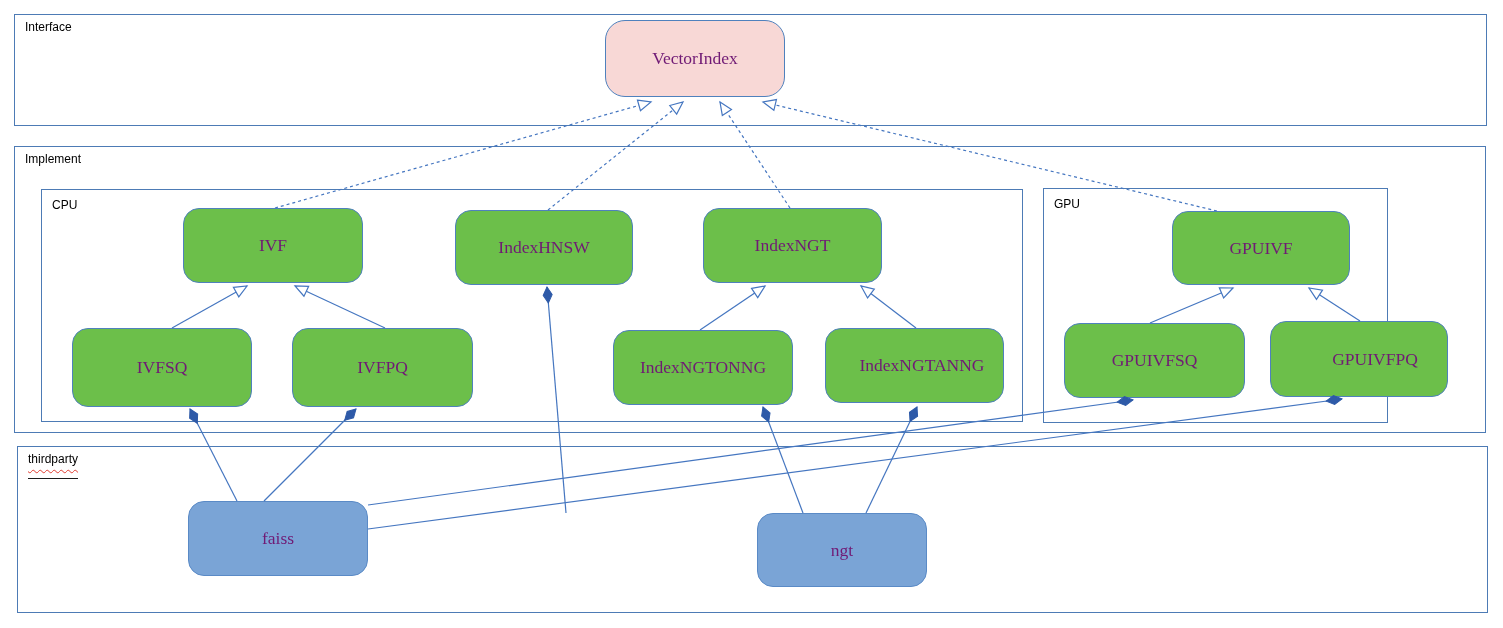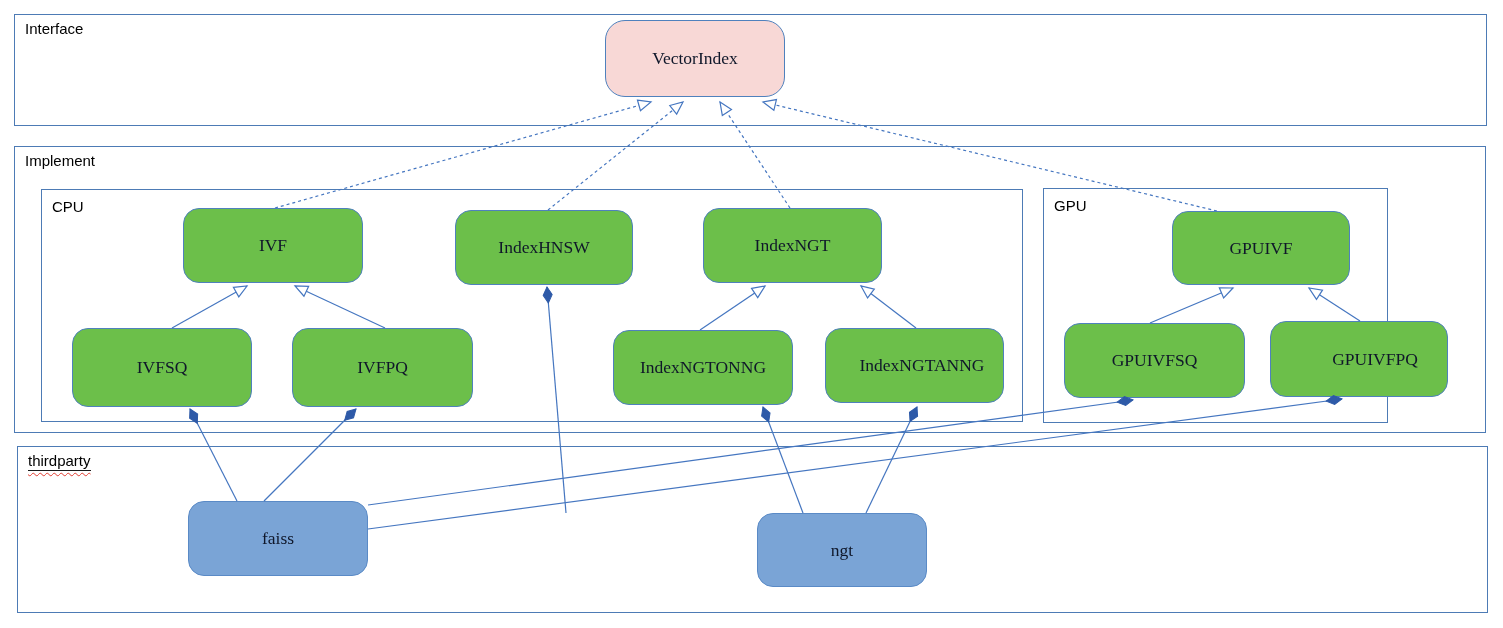--- a/index.html
+++ b/index.html
@@ -1,32 +1,32 @@
 <!DOCTYPE html>
 <html><head>
 <meta charset="utf-8">
 <style>
   html,body{margin:0;padding:0;background:#ffffff;}
   .canvas{position:relative;width:1503px;height:628px;background:#ffffff;overflow:hidden;
           font-family:"Liberation Sans",sans-serif;}
   
   .group{position:absolute;border:1.5px solid #4d7bb5;background:transparent;box-sizing:border-box;}
-  .glabel{position:absolute;left:10px;top:5px;font-size:15px;color:#000;white-space:nowrap;}
+  .glabel{position:absolute;left:10px;top:5px;font-size:12px;color:#000;white-space:nowrap;}
   .glabel-inner{top:8px;}
   .misspelled{border-bottom:1px solid #1a1a1a;text-decoration:underline wavy #e03c31 1px;
-              text-underline-offset:6px;padding-bottom:1px;}
+              text-underline-offset:6px;padding-bottom:12px;}
   #g-interface{left:14px;top:14px;width:1473px;height:112px;}
   #g-implement{left:14px;top:146px;width:1472px;height:287px;}
   #g-cpu{left:41px;top:189px;width:982px;height:233px;}
   #g-gpu{left:1043px;top:188px;width:345px;height:235px;}
   #g-thirdparty{left:17px;top:446px;width:1471px;height:167px;}
   
   .node{position:absolute;border:1.6px solid #4f81bd;border-radius:16px;display:flex;
         align-items:center;justify-content:center;font-family:"Liberation Serif",serif;
-        font-size:17.5px;color:#0f172a;box-sizing:border-box;}
+        font-size:17.5px;color:#701a75;box-sizing:border-box;}
   .green{background:#6cbf4a;}
   .pink{background:#f8d8d6;border-radius:20px;}
   .blue{background:#7aa4d6;border-color:#5a8ac6;}
   #n-vectorindex{left:605px;top:20px;width:180px;height:77px;}
   #n-ivf{left:183px;top:208px;width:180px;height:75px;}
   #n-indexhnsw{left:455px;top:210px;width:178px;height:75px;}
   #n-indexngt{left:703px;top:208px;width:179px;height:75px;}
   #n-ivfsq{left:72px;top:328px;width:180px;height:79px;}
   #n-ivfpq{left:292px;top:328px;width:181px;height:79px;}
   #n-indexngtonng{left:613px;top:330px;width:180px;height:75px;}

